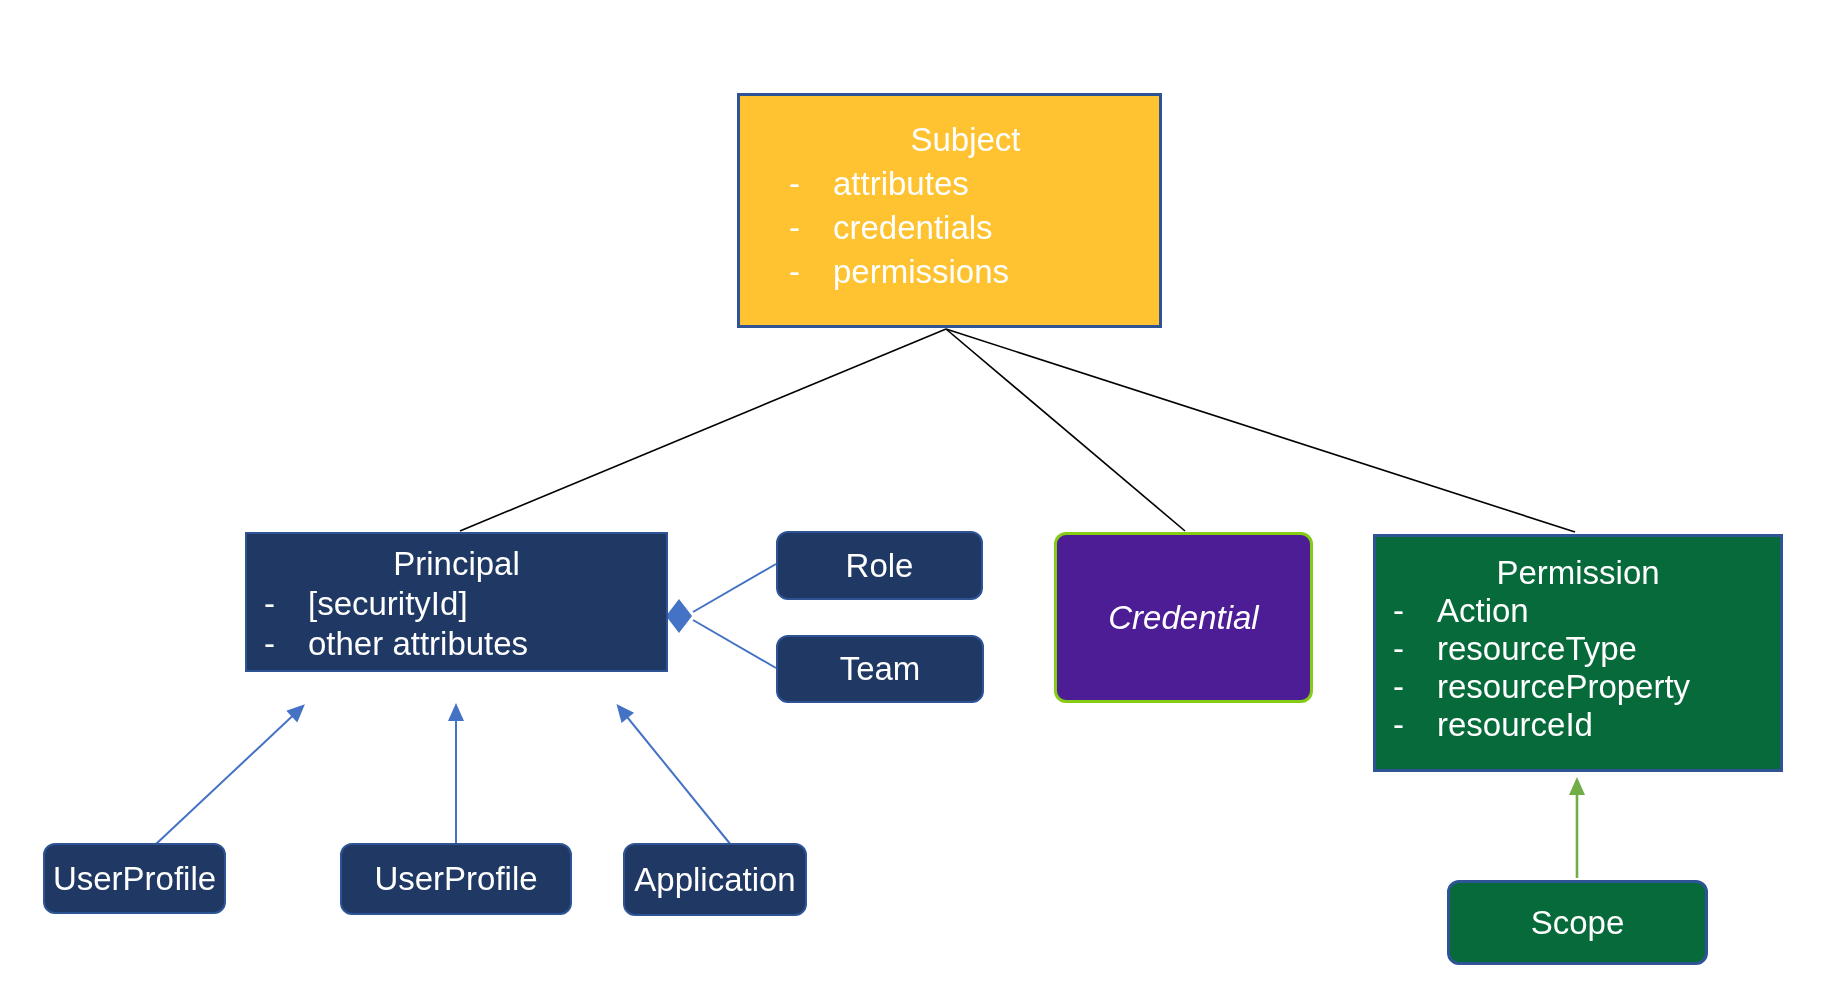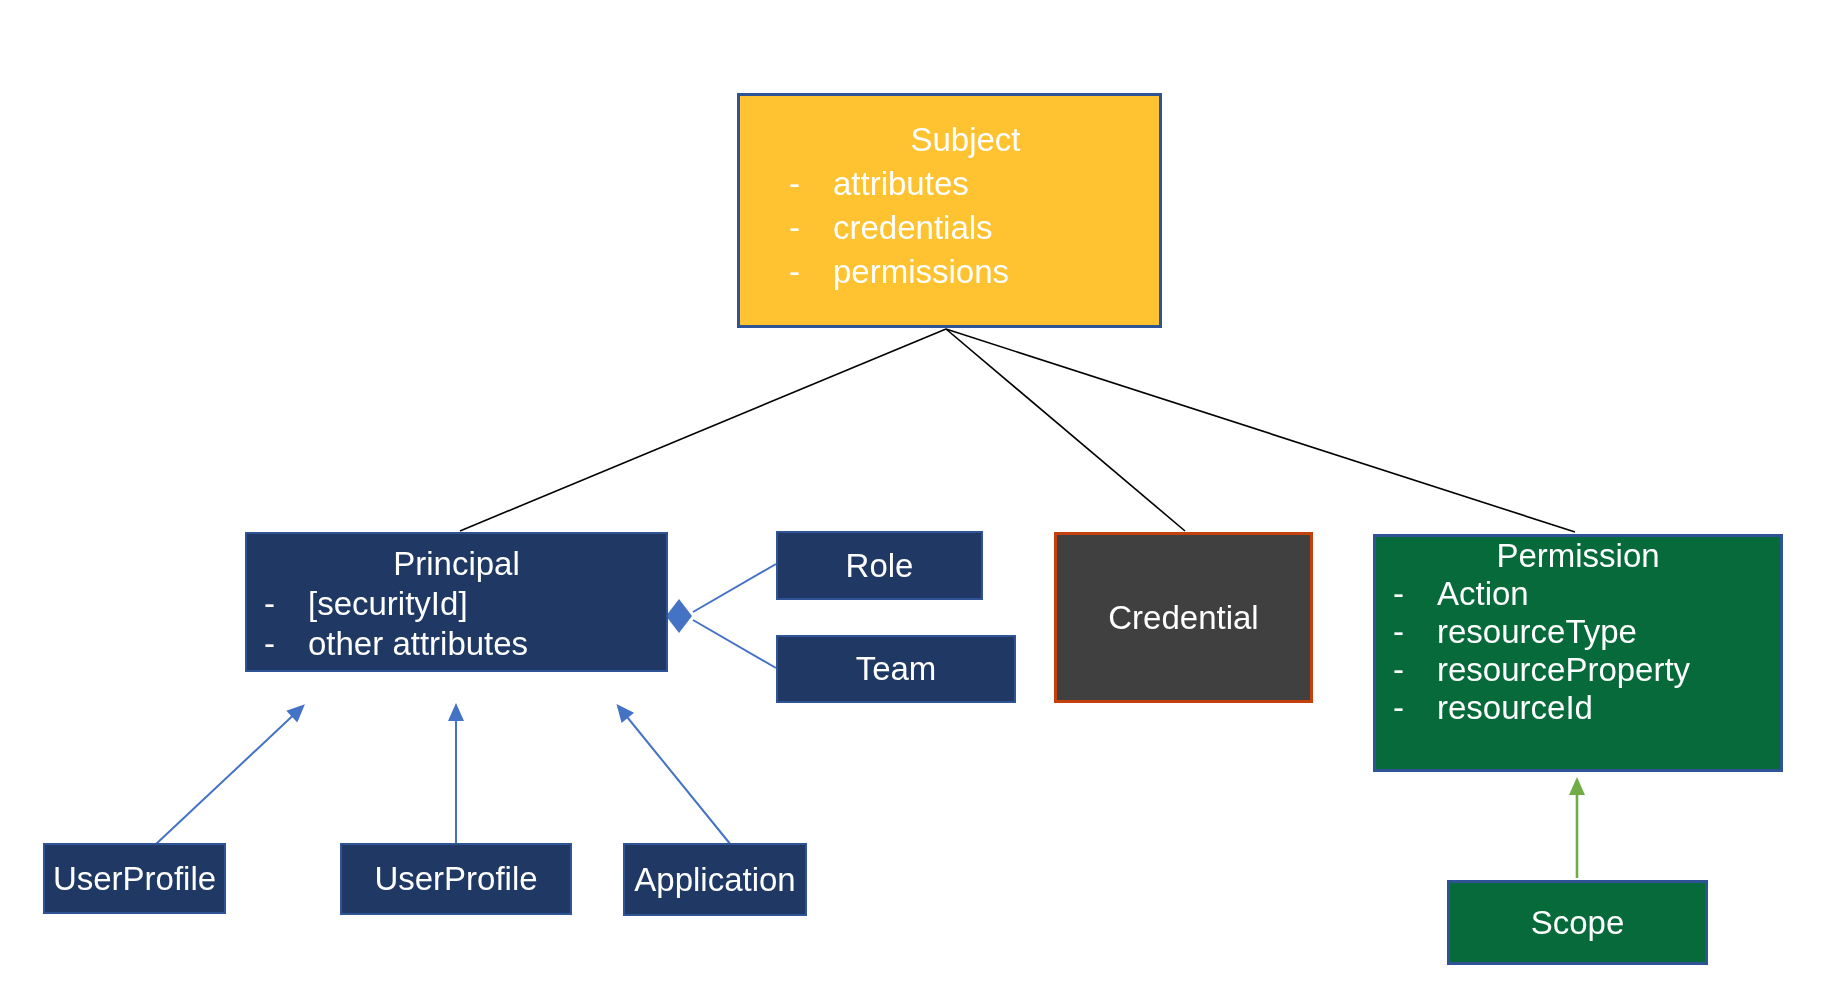--- a/index.html
+++ b/index.html
@@ -17,32 +17,32 @@
     width: 1825px; height: 1005px;
   }
   .box {
     position: absolute;
     box-sizing: border-box;
     color: #ffffff;
     font-size: 33px;
   }
   .gold   { background: #FFC230; border: 3px solid #2F5496; padding-left: 32px; }
   .navy   { background: #1F3864; border: 2px solid #2F5496; }
-  .purple { background: #404040; border: 3px solid #c2410c; }
+  .purple { background: #4c1d95; border: 3px solid #84cc16; font-style: italic; }
   .green  { background: #076A3B; border: 3px solid #2F5496; }
-  .single { display: flex; align-items: center; justify-content: center; }
+  .single { display: flex; align-items: center; justify-content: center; border-radius: 12px; }
   .box-title { text-align: center; }
   .item { display: flex; }
   .dash { flex: 0 0 auto; margin-left: 17px; width: 44px; }
   
   .subject-box    { padding-top: 22px; }
   .subject-box    .box-title, .subject-box .item    { line-height: 44px; }
   .principal-box  { padding-top: 10px; }
   .principal-box  .box-title, .principal-box .item  { line-height: 40px; }
-  .permission-box { padding-top: 0; }
+  .permission-box { padding-top: 17px; }
   .permission-box .box-title, .permission-box .item { line-height: 38px; }
 </style>
 </head>
 <body>
 
 <div id="canvas">
 
   <svg id="connectors" viewBox="0 0 1825 1005" xmlns="http://www.w3.org/2000/svg">
     <defs>
       <marker id="arrowBlue" markerUnits="userSpaceOnUse" markerWidth="24" markerHeight="20" refX="15" refY="9" orient="auto">
@@ -93,21 +93,21 @@
     <div class="item">
       <span class="dash">-</span>
       <span>other attributes</span>
     </div>
   </div>
 
   <div class="box navy single" style="left:776px; top:531px; width:207px; height:69px;">
     <div>Role</div>
   </div>
 
-  <div class="box navy single" style="left:776px; top:635px; width:240px; height:68px;">
+  <div class="box navy single" style="left:776px; top:635px; width:208px; height:68px;">
     <div>Team</div>
   </div>
 
   <div class="box purple single" style="left:1054px; top:532px; width:259px; height:171px;">
     <div>Credential</div>
   </div>
 
   <div class="box green permission-box" style="left:1373px; top:534px; width:410px; height:238px;">
     <div class="box-title">Permission</div>
     <div class="item">

